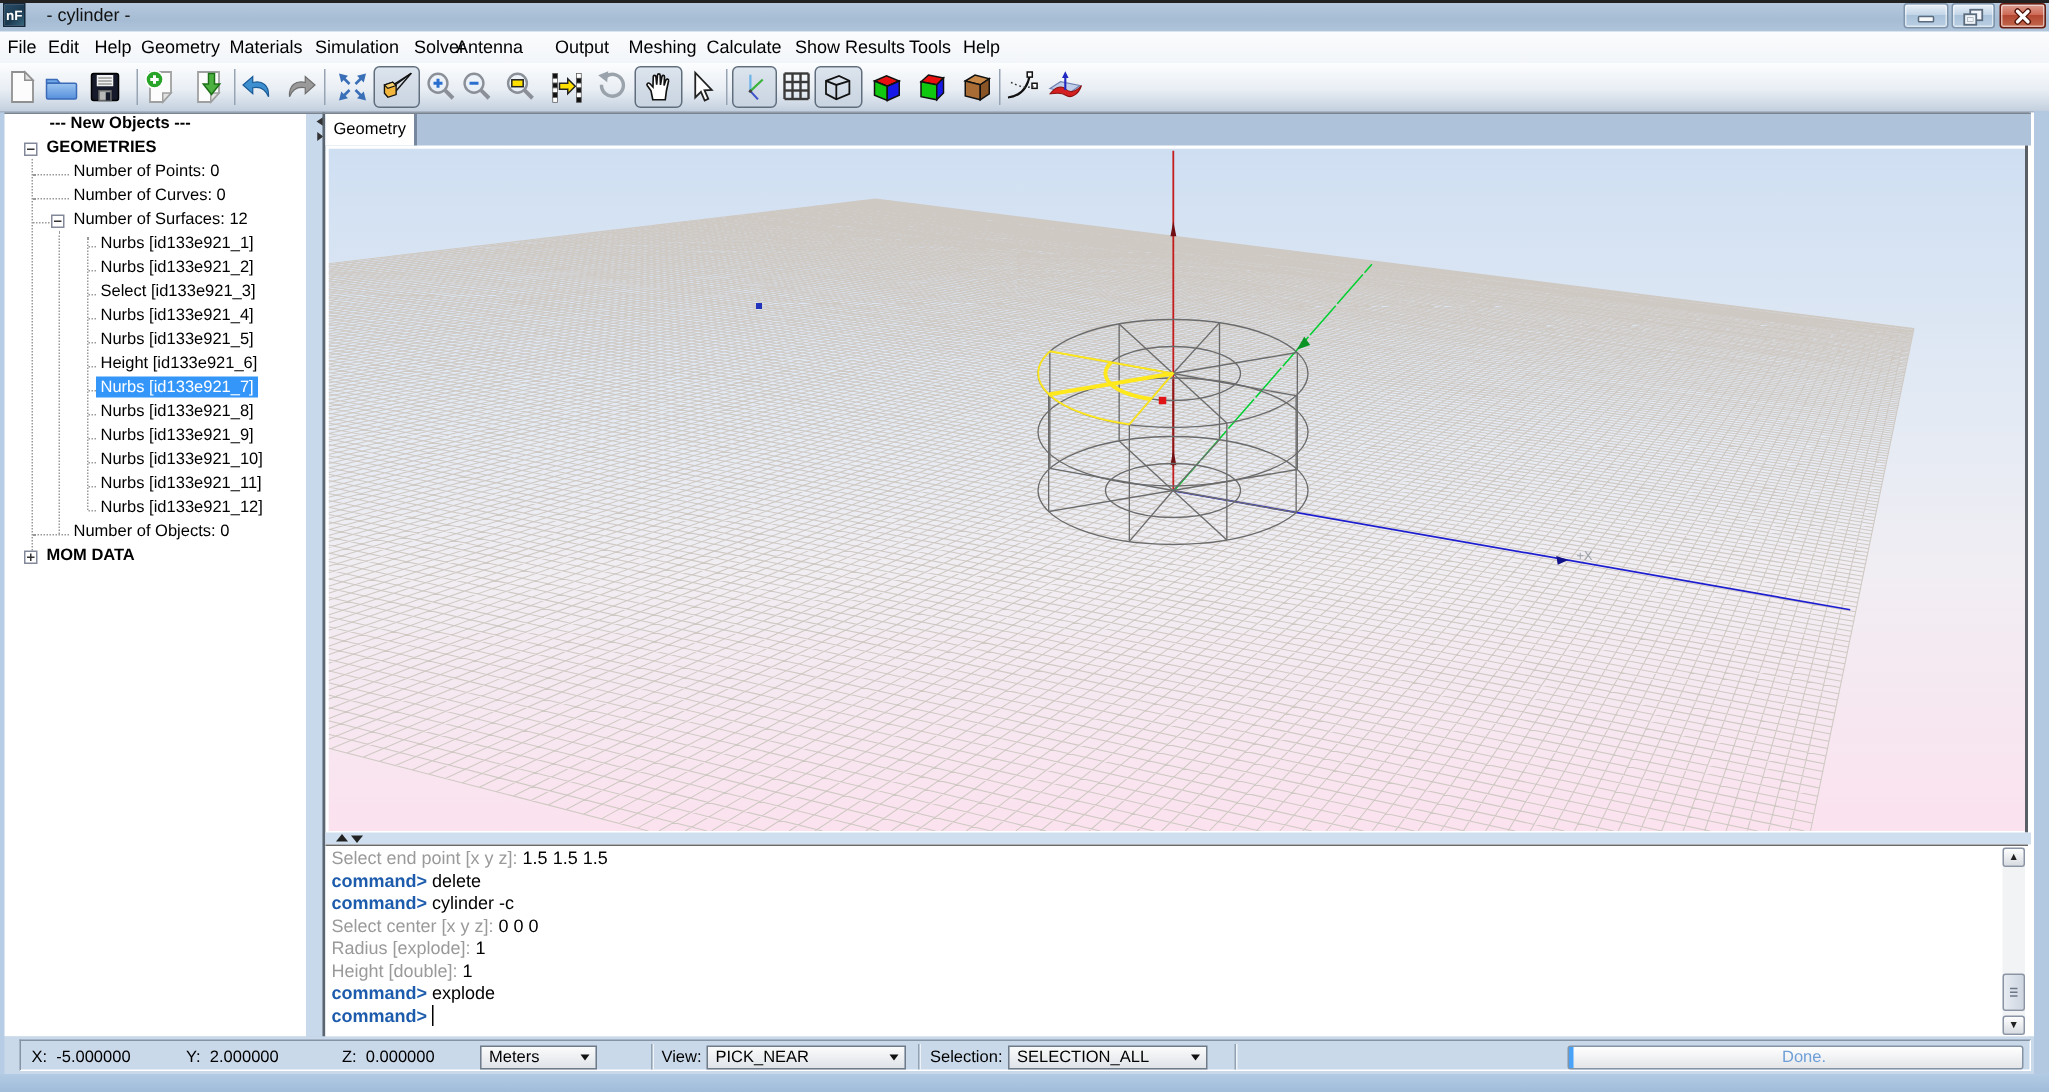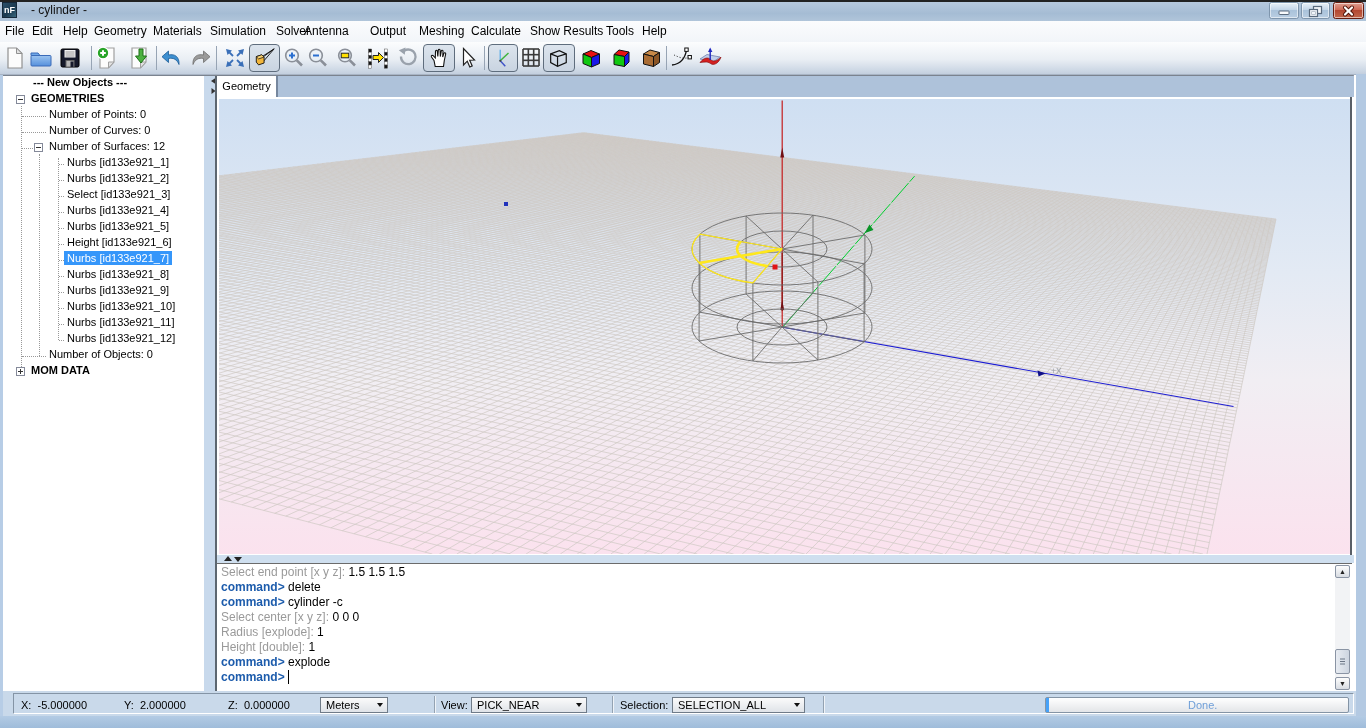--- a/index.html
+++ b/index.html
@@ -412,24 +412,24 @@
           </g>
         </svg></div>
       <div class="sbtn" style="top:112px">▼</div>
     </div>
 </div>
 <div class="abs" id="statusbar"></div>
 <div class="abs" id="statusinner"></div>
 <span class="stext" style="left:21px">X:&nbsp;&nbsp;-5.000000</span>
 <span class="stext" style="left:124px">Y:&nbsp;&nbsp;2.000000</span>
 <span class="stext" style="left:228px">Z:&nbsp;&nbsp;0.000000</span>
-<div class="combo" style="left:320px;width:68px">Meters<span class="arr"></span></div>
+<div class="combo" style="left:320px;width:78px">Meters<span class="arr"></span></div>
 <div class="groove" style="left:434px"></div>
 <span class="stext" style="left:441px">View:</span>
-<div class="combo" style="left:471px;width:116px">PICK_NEAR<span class="arr"></span></div>
+<div class="combo" style="left:471px;width:133px">PICK_NEAR<span class="arr"></span></div>
 <div class="groove" style="left:612px"></div>
 <span class="stext" style="left:620px">Selection:</span>
 <div class="combo" style="left:672px;width:133px">SELECTION_ALL<span class="arr"></span></div>
 <div class="groove" style="left:823px"></div>
 <div id="progress">
     <span style="position:absolute;left:0;top:0;width:2.5px;height:14px;background:#47a2f8"></span>
     <span style="position:absolute;left:142px;top:1px;font-size:11px;color:#6f9fd8">Done.</span>
   </div>
 <div class="abs" id="bottomstrip"></div>
 <div class="abs" id="rightborder"></div>

